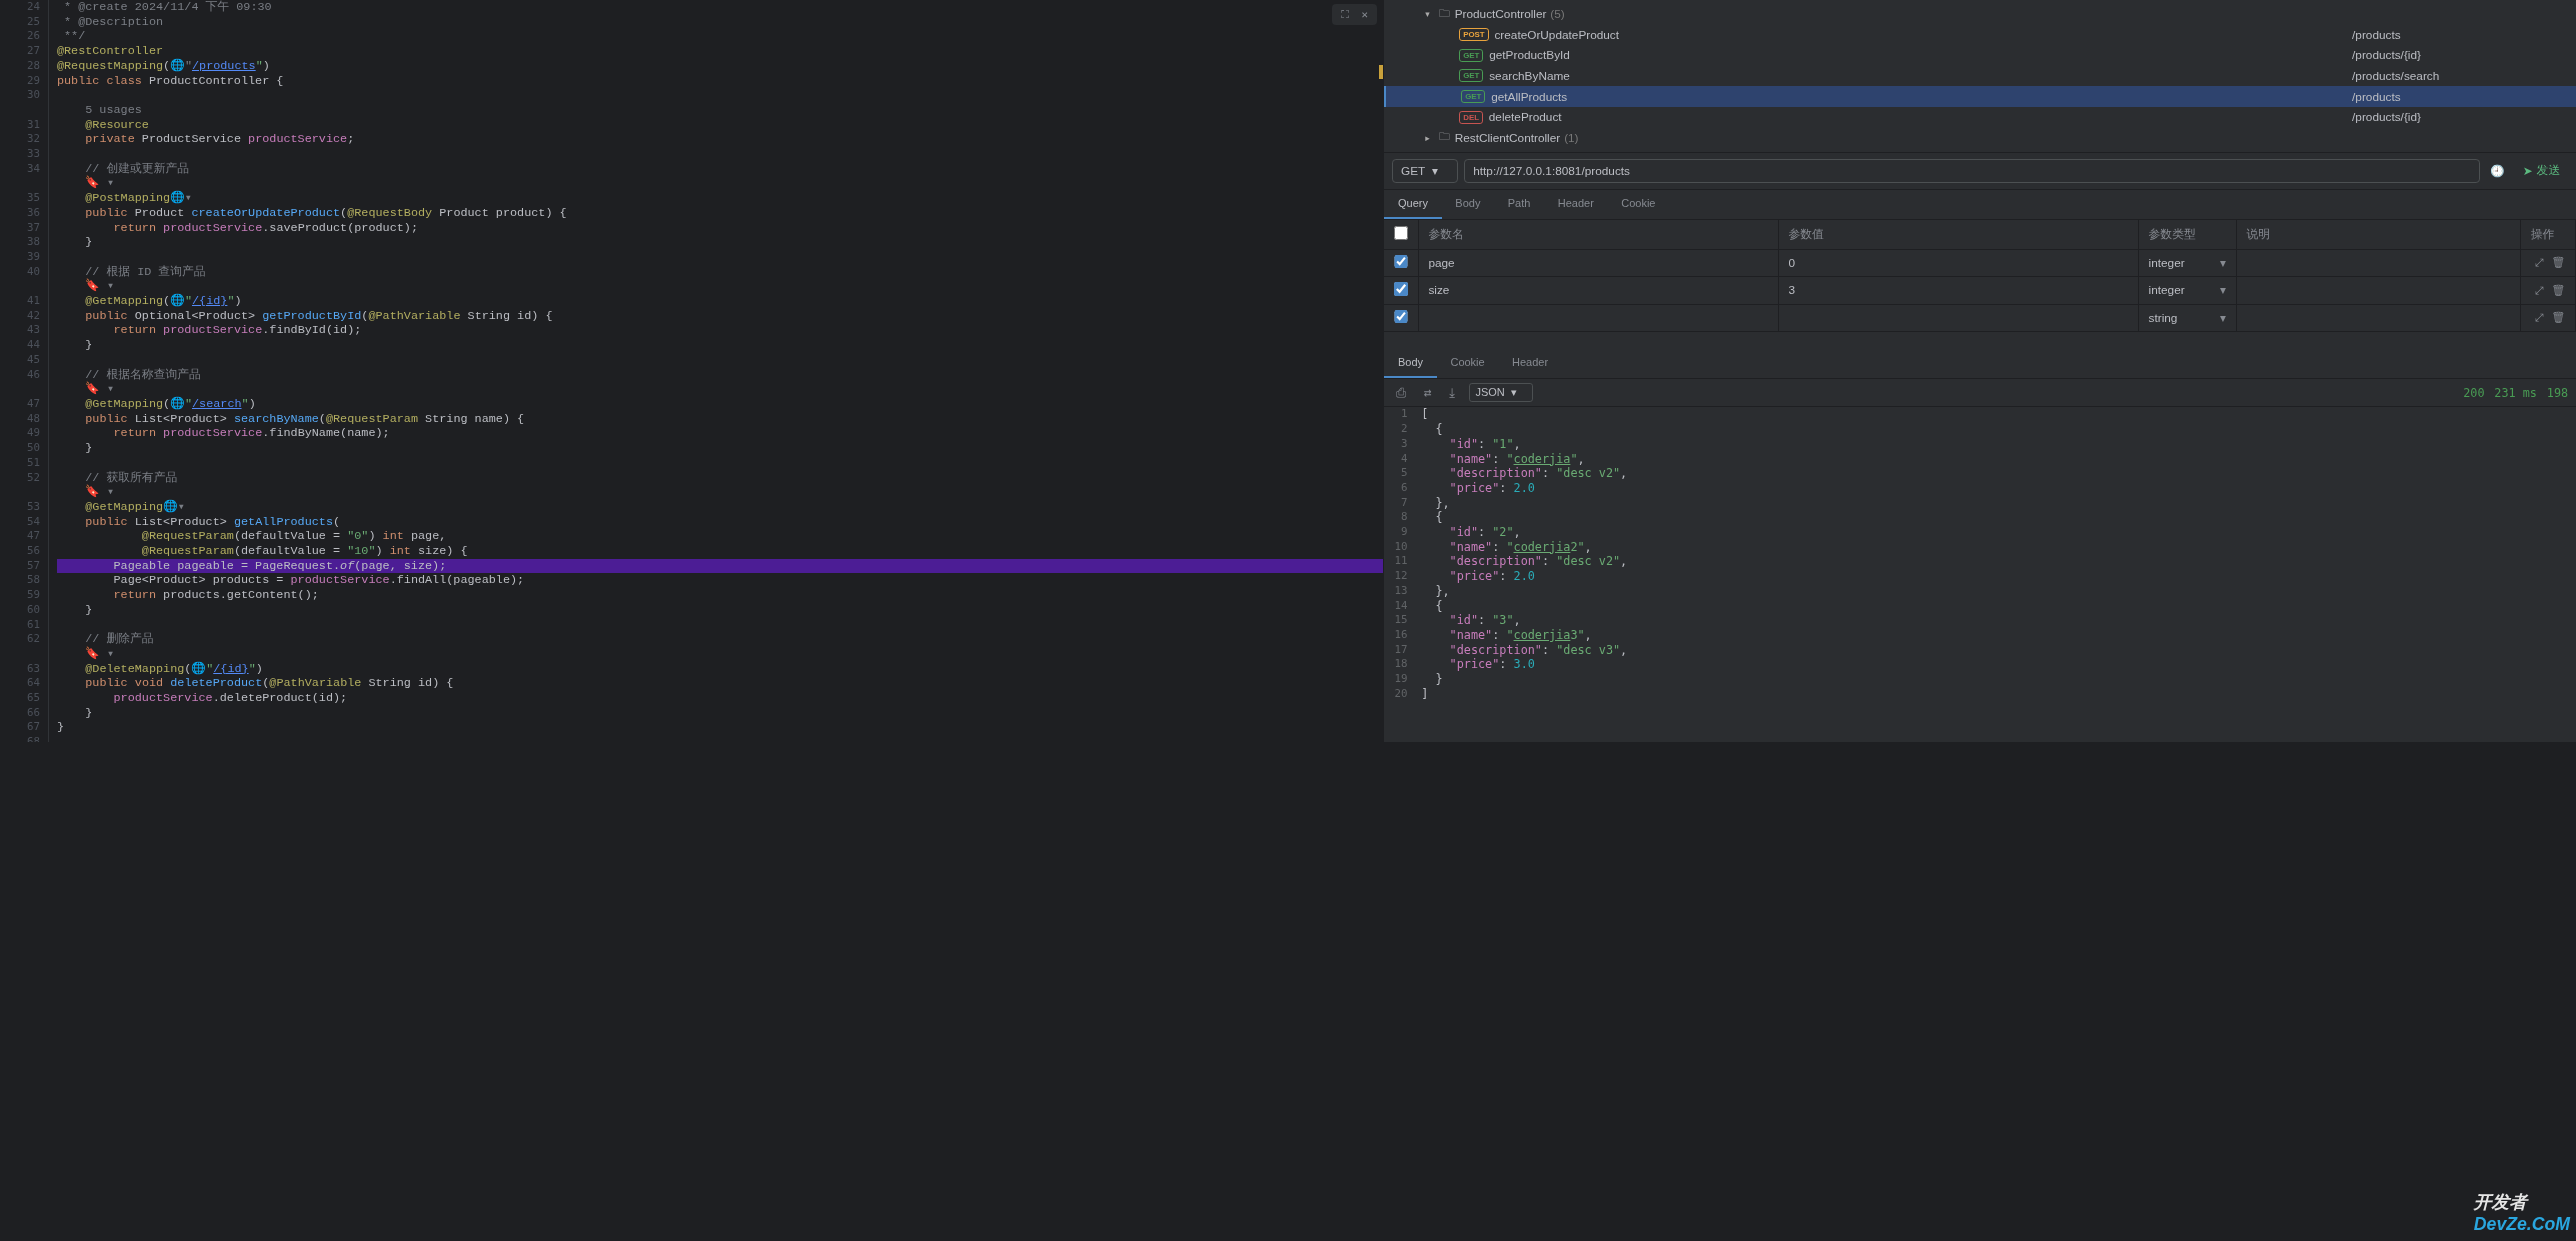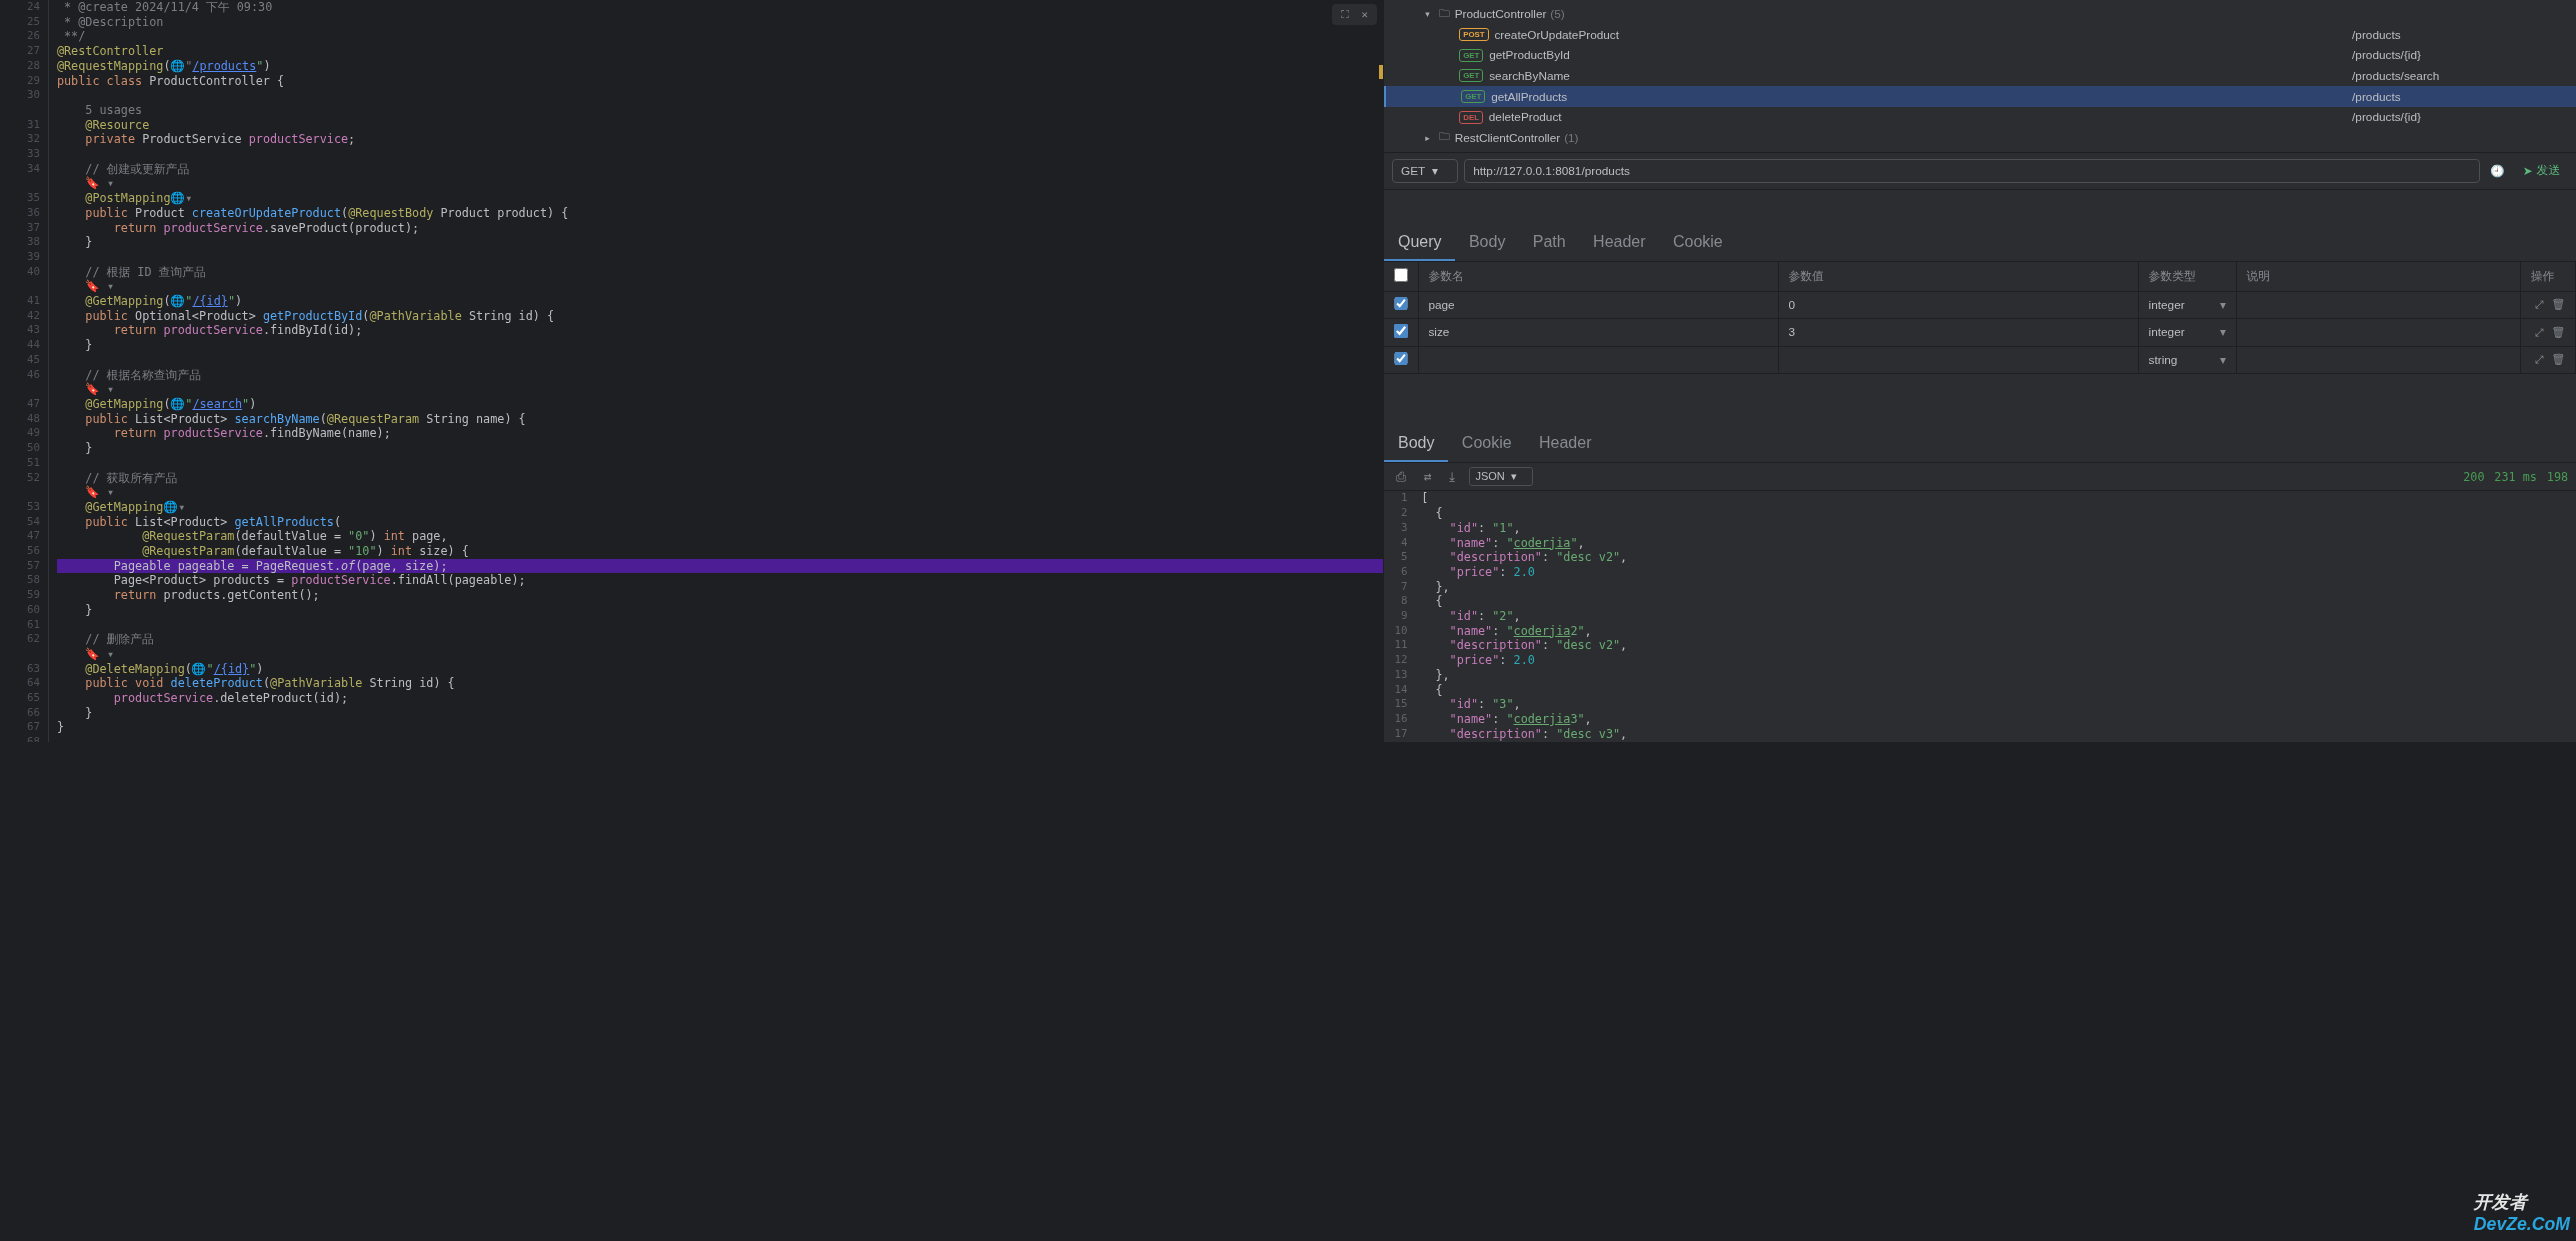--- a/index.html
+++ b/index.html
@@ -29,20 +29,21 @@
   border-right: 1px solid #313438;
 }
 .code-area {
   flex: 1;
   padding-left: 7.9px;
   line-height: 14.7px;
   font-size: 11.8px;
   white-space: pre;
   overflow: hidden;
   position: relative;
+  font-family: Liberation Mono, monospace;
 }
 .modified-bar {
   position: absolute;
   right: 0;
   top: 65px;
   width: 3.9px;
   height: 13.7px;
   background: #c9a13b;
 }
 .toolbar-top {
@@ -167,22 +168,21 @@
 .send-icon { color: #5bb97f; font-size: 11.8px; }
 .tabs {
   display: flex;
   border-bottom: 1px solid #1e1f22;
   font-family: sans-serif;
 }
 .tab {
   padding: 7.9px 13.7px;
   color: #868a91;
   cursor: pointer;
-  font-size: 16px;
-  margin-top: 36px;
+  font-size: 11px;
 }
 .tab.active {
   color: #bcbec4;
   border-bottom: 2px solid #4a88c7;
 }
 .params-table {
   width: 100%;
   border-collapse: collapse;
   font-family: sans-serif;
   font-size: 11.8px;

